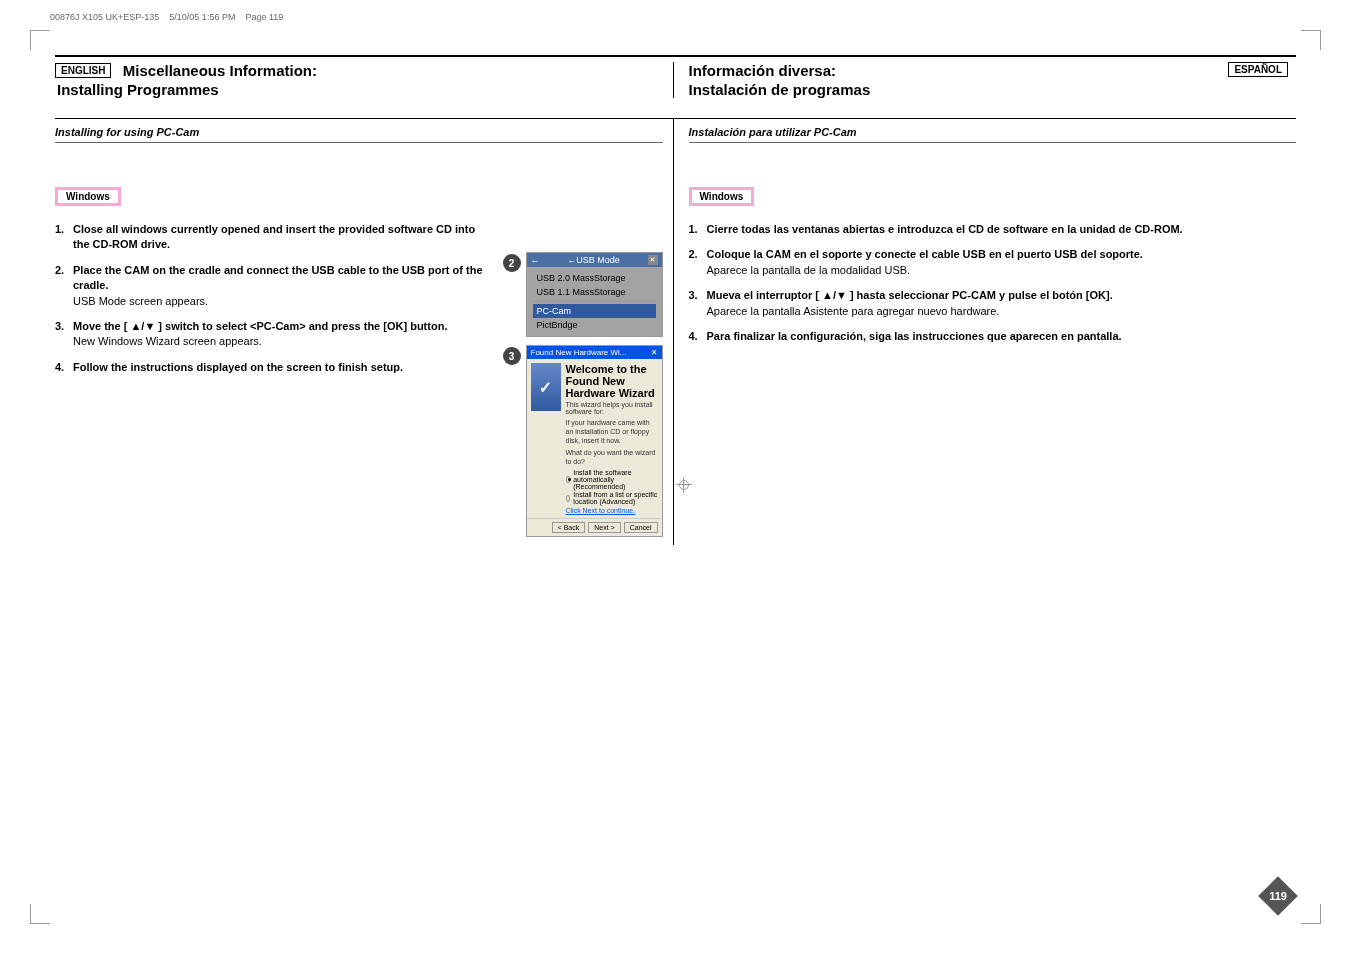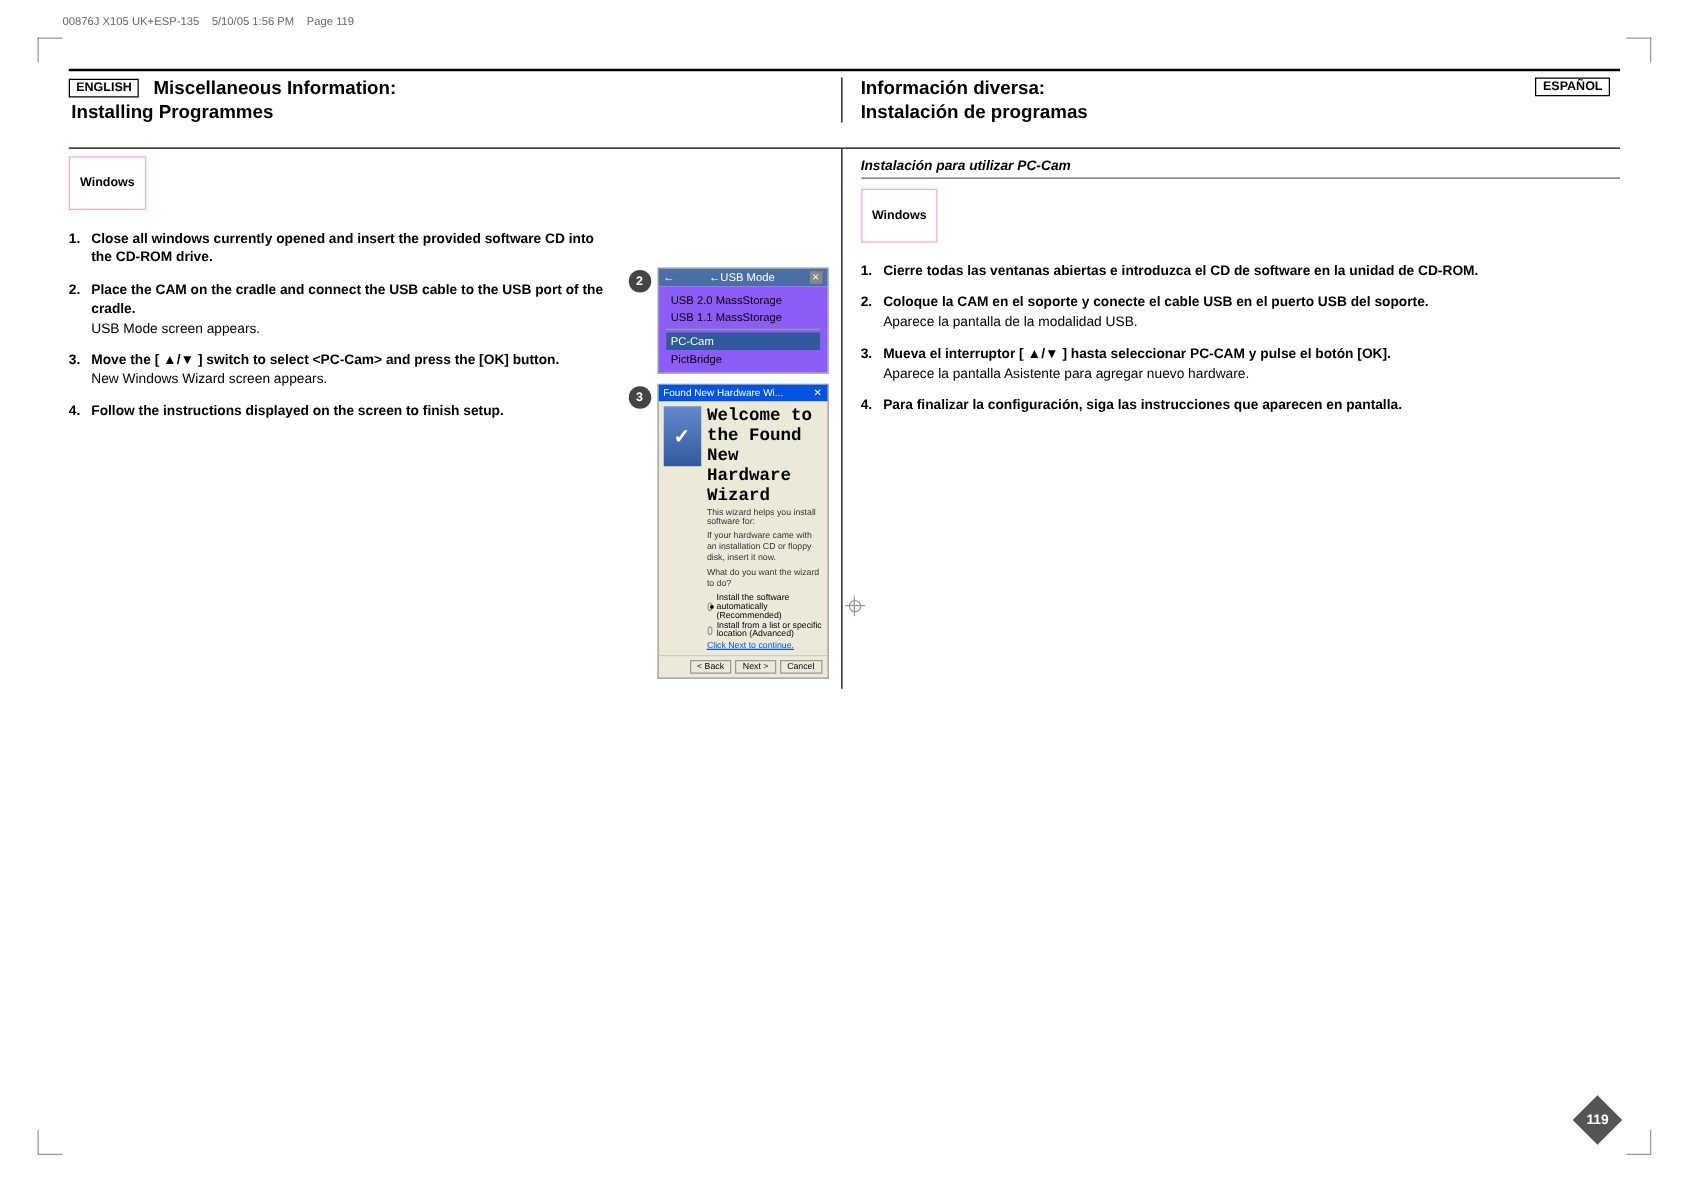--- a/index.html
+++ b/index.html
@@ -142,27 +142,28 @@
     }
 
     .content-right {
       flex: 1;
       padding-left: 15px;
       padding-top: 6px;
     }
 
     
     .section-label {
-      border: 1px solid #f9a8d4;
+      border: 3px solid #f9a8d4;
       display: inline-block;
       font-size: 10px;
       font-weight: bold;
-      padding: 15px 8px;
+      padding: 1px 8px;
       margin-bottom: 8px;
       background: #fff;
+      margin-top: 36px;
     }
 
     
     .numbered-list {
       list-style: none;
       padding: 0;
     }
 
     .numbered-list li {
       display: flex;
@@ -233,21 +234,21 @@
       height: 10px;
       display: flex;
       align-items: center;
       justify-content: center;
       font-size: 7px;
       cursor: pointer;
     }
 
     .usb-mode-body {
       padding: 4px 6px;
-      background: #8b5cf6;
+      background: #a3a3a3;
     }
 
     .usb-item {
       padding: 2px 4px;
       font-size: 9px;
       cursor: pointer;
     }
 
     .usb-item.selected {
       background: #315a9e;
@@ -284,23 +285,22 @@
     .wizard-icon {
       margin-right: 5px;
     }
 
     .wizard-text {
       flex: 1;
     }
 
     .wizard-title {
       font-weight: bold;
-      font-size: 14px;
+      font-size: 11px;
       margin-bottom: 2px;
-      font-family: Liberation Mono, monospace;
     }
 
     .wizard-subtitle {
       font-size: 7px;
       color: #333;
       margin-bottom: 3px;
     }
 
     .wizard-body-text {
       font-size: 7px;
@@ -442,20 +442,23 @@
         </div>
         <span class="lang-badge">ESPAÑOL</span>
       </div>
     </div>
   </div>
 
   <div class="content-columns">
 
     <div class="content-left">
 
+      <div class="section-title-row">
+        <span class="italic-section-title">Installing for using PC-Cam</span>
+      </div>
 
       <div style="margin-bottom:8px;">
         <span class="section-label">Windows</span>
       </div>
 
       <div style="display:flex; gap:10px;">
         <div style="flex:1;">
           <ul class="numbered-list">
 
             <li>

